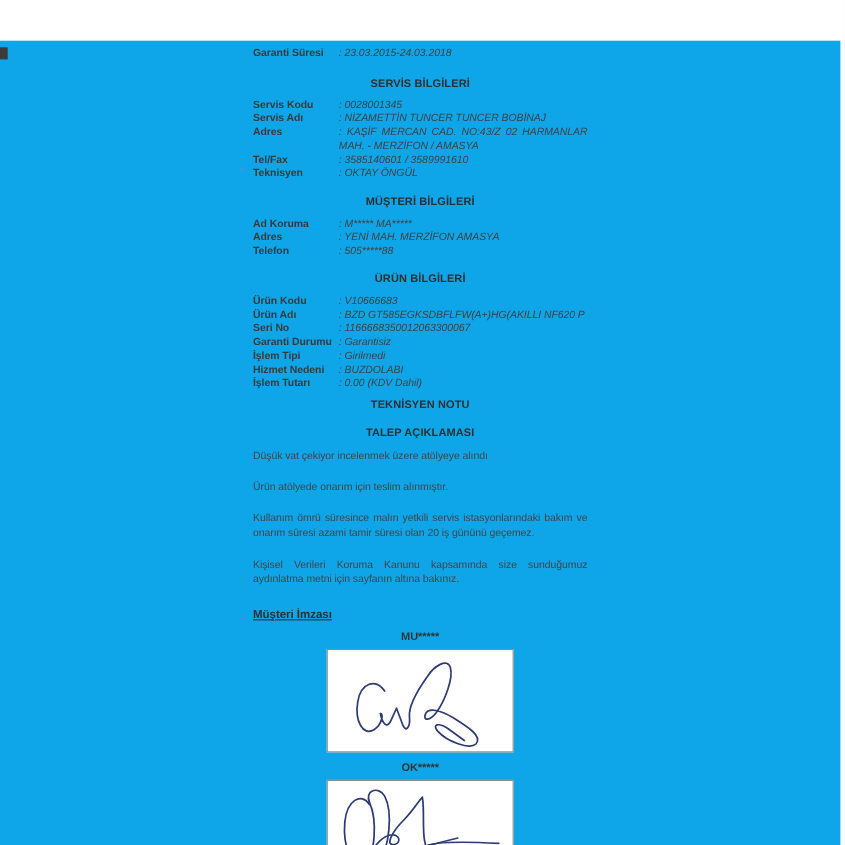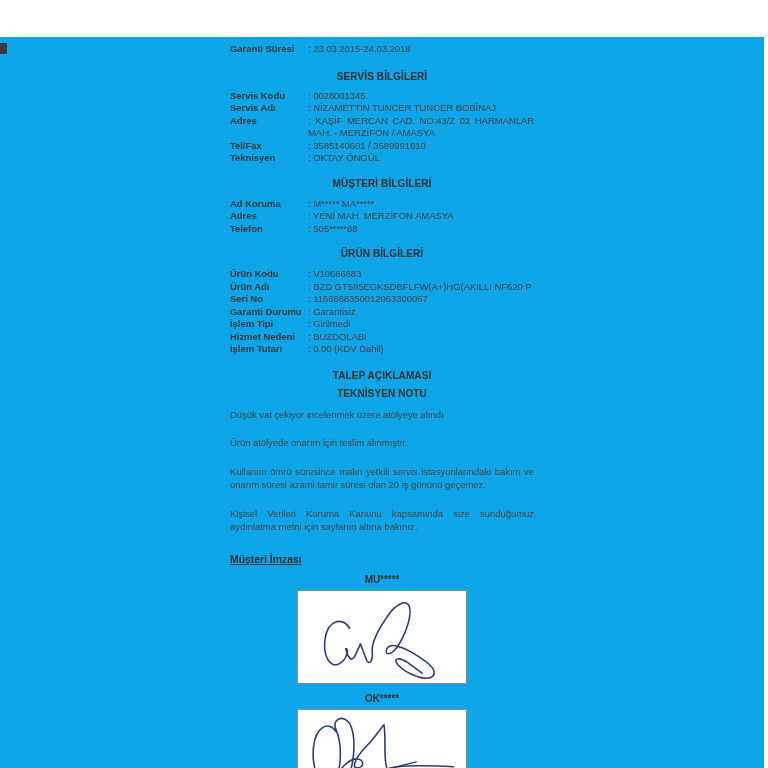--- a/index.html
+++ b/index.html
@@ -38,20 +38,21 @@
   .info-label {
     width: 78px;
     flex: 0 0 78px;
     font-weight: bold;
     color: #3a3a3a;
   }
   .info-value {
     flex: 1;
     text-align: justify;
     color: #424242;
+    font-style: italic;
   }
   .section-title {
     text-align: center;
     font-weight: bold;
     font-size: 10px;
     color: #2f2f2f;
     letter-spacing: 0.1px;
   }
   .t-servis   { margin: 15px 0 8px 0; }
   .t-musteri  { margin: 13px 0 9px 0; }
@@ -170,23 +171,23 @@
         <div class="info-row">
           <div class="info-label">Hizmet Nedeni</div>
           <div class="info-value">: BUZDOLABI</div>
         </div>
         <div class="info-row">
           <div class="info-label">İşlem Tutarı</div>
           <div class="info-value">: 0.00 (KDV Dahil)</div>
         </div>
       </div>
 
+    <div class="section-title t-teknot">TEKNİSYEN NOTU</div>
+
     <div class="section-title t-talep">TALEP AÇIKLAMASI</div>
-
-    <div class="section-title t-teknot">TEKNİSYEN NOTU</div>
     <div class="notes">
         <p class="para">Düşük vat çekiyor incelenmek üzere atölyeye alındı</p>
         <p class="para">Ürün atölyede onarım için teslim alınmıştır.</p>
         <p class="para">Kullanım ömrü süresince malın yetkili servis istasyonlarındaki bakım ve onarım süresi azami tamir süresi olan 20 iş gününü geçemez.</p>
         <p class="para">Kişisel Verileri Koruma Kanunu kapsamında size sunduğumuz aydınlatma metni için sayfanın altına bakınız.</p>
       </div>
 
     <div class="sig-title customer">Müşteri İmzası</div>
     <div class="sig-name">MU*****</div>
     <div class="sig-box">

